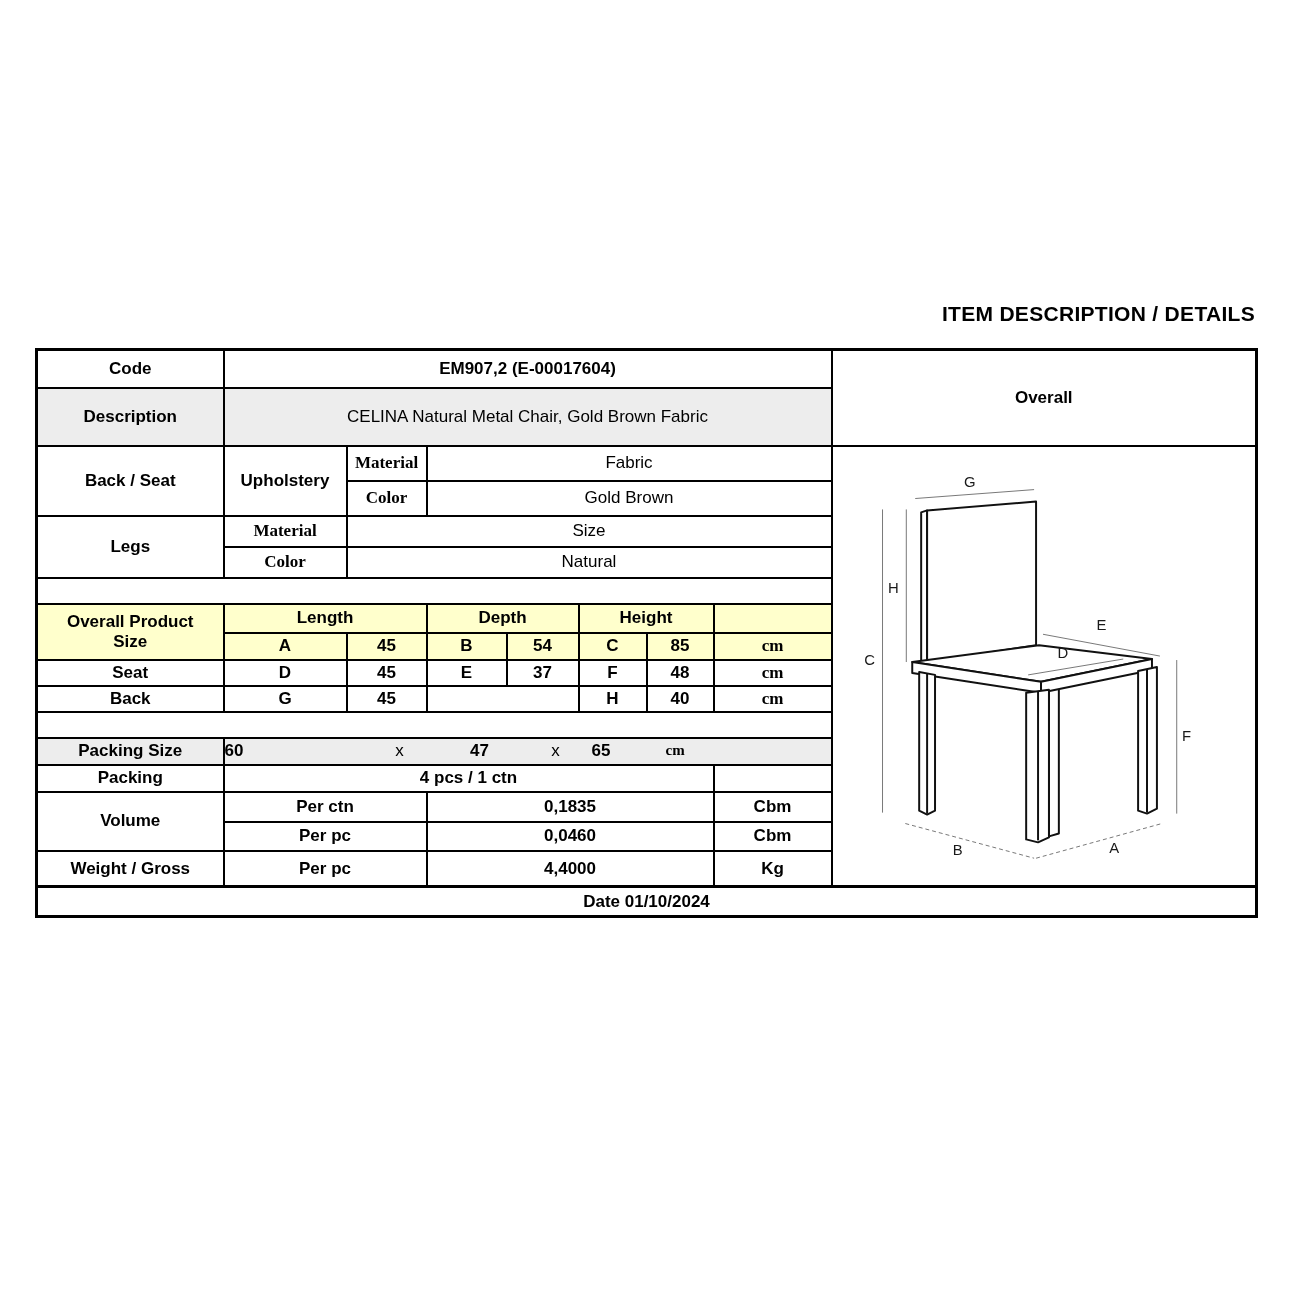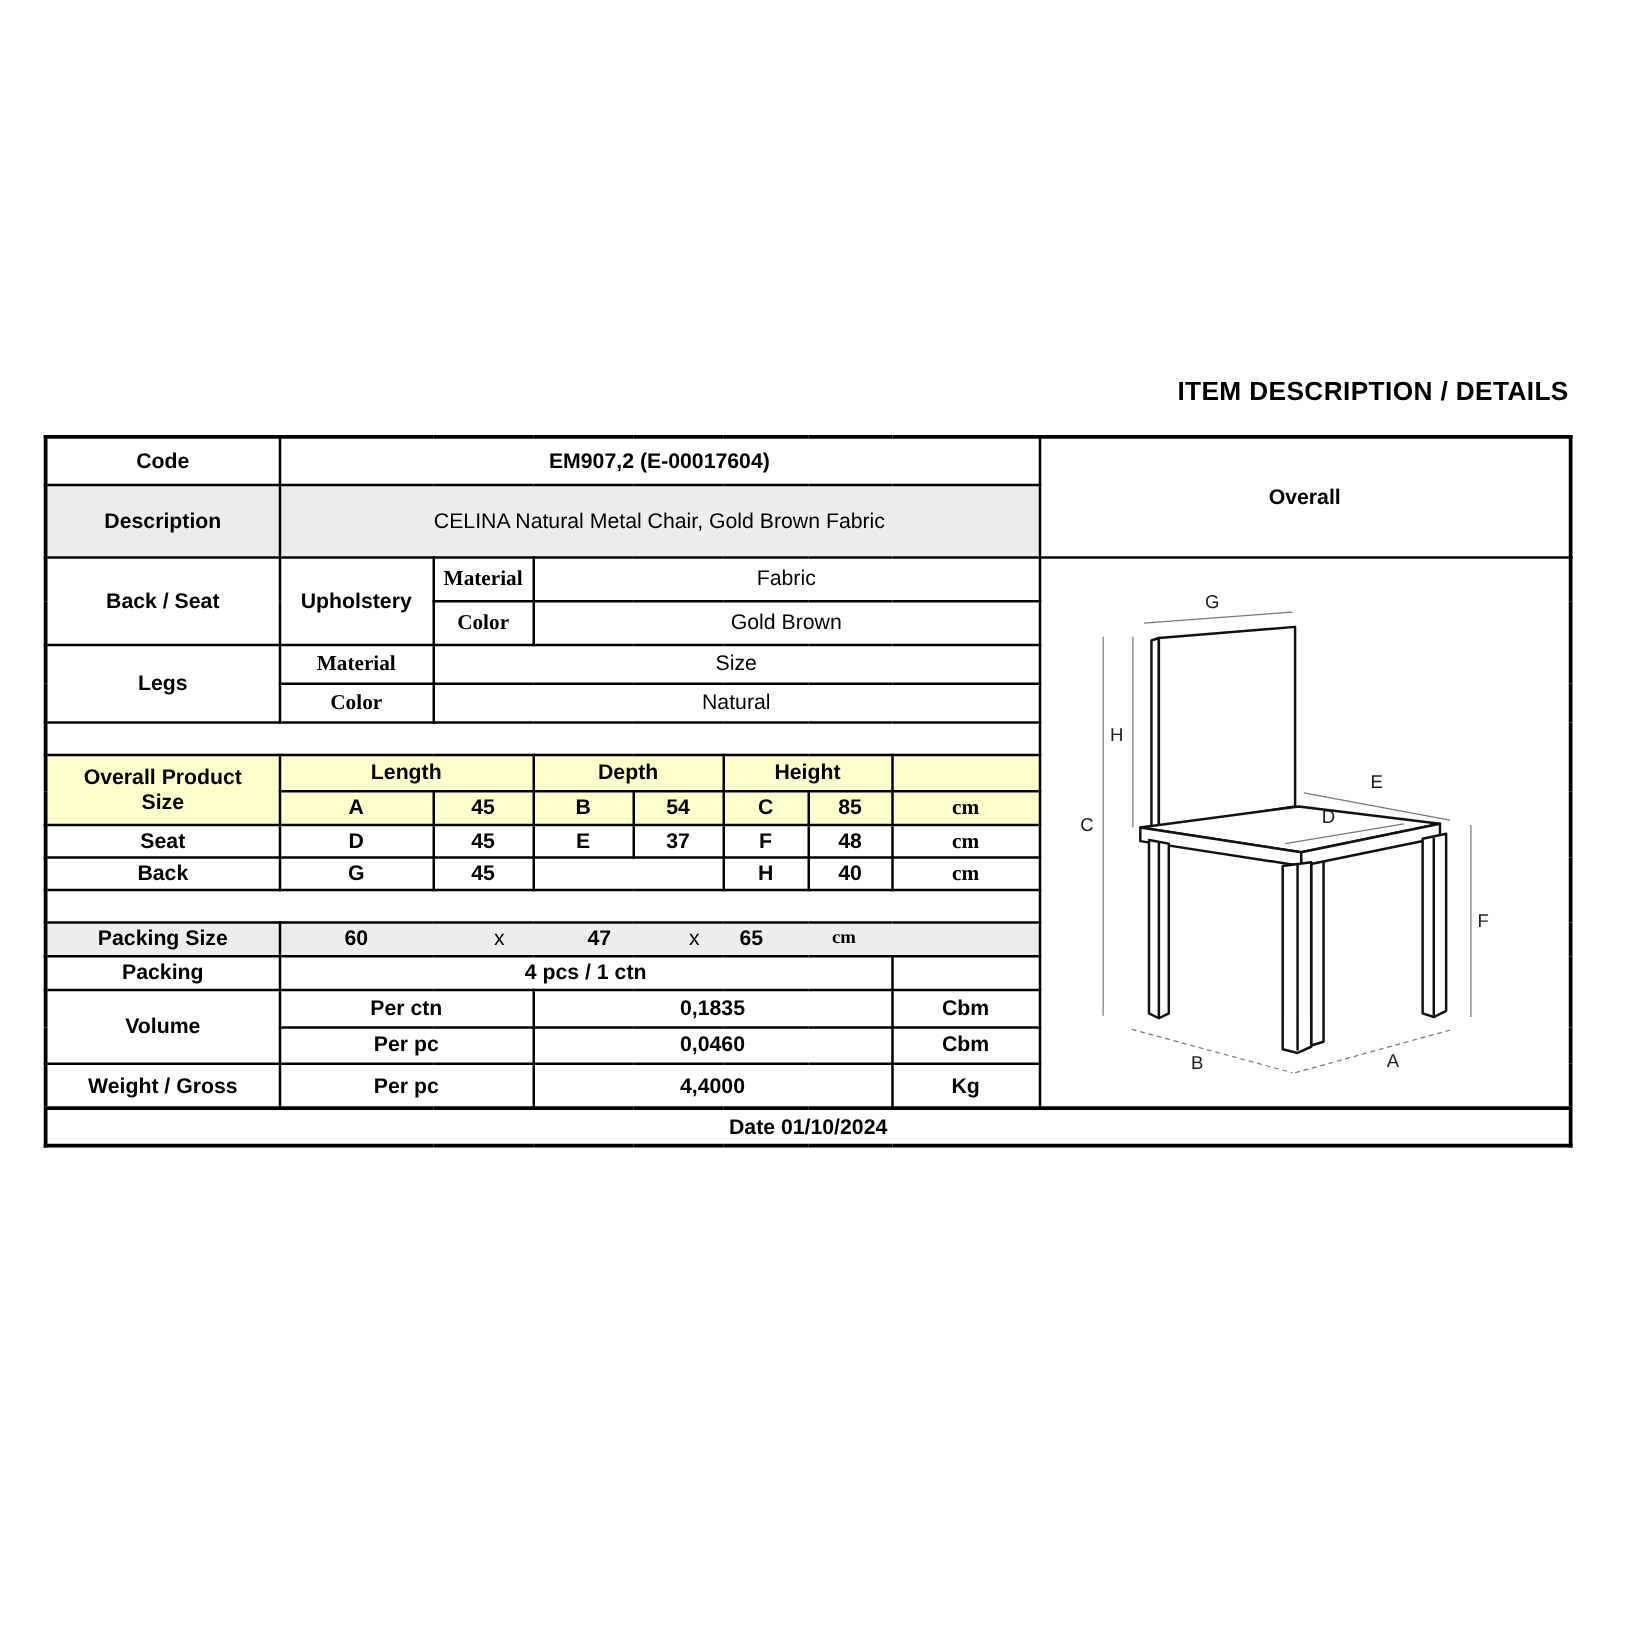--- a/index.html
+++ b/index.html
@@ -184,21 +184,21 @@
   </tr>
 
   <tr style="height:26px">
         <td colspan="8" class="spacer"></td>
       </tr>
 
   <tr style="height:27px">
     <td class="left b fs18 gray">Packing Size</td>
     <td colspan="7" class="gray">
       <div class="pack-flex">
-        <span class="b" style="width:121px;text-align:center;padding-right:14px;">60</span>
+        <span class="b" style="width:121px;text-align:left;padding-right:14px;">60</span>
         <span style="width:80px;text-align:center;">x</span>
         <span class="b" style="width:80px;text-align:center;">47</span>
         <span style="width:72px;text-align:center;">x</span>
         <span class="b" style="width:68px;text-align:left;">65</span>
         <span class="b fs15" style="width:67px;text-align:left;padding-left:6px;">cm</span>
       </div>
     </td>
   </tr>
 
   <tr style="height:27px">

